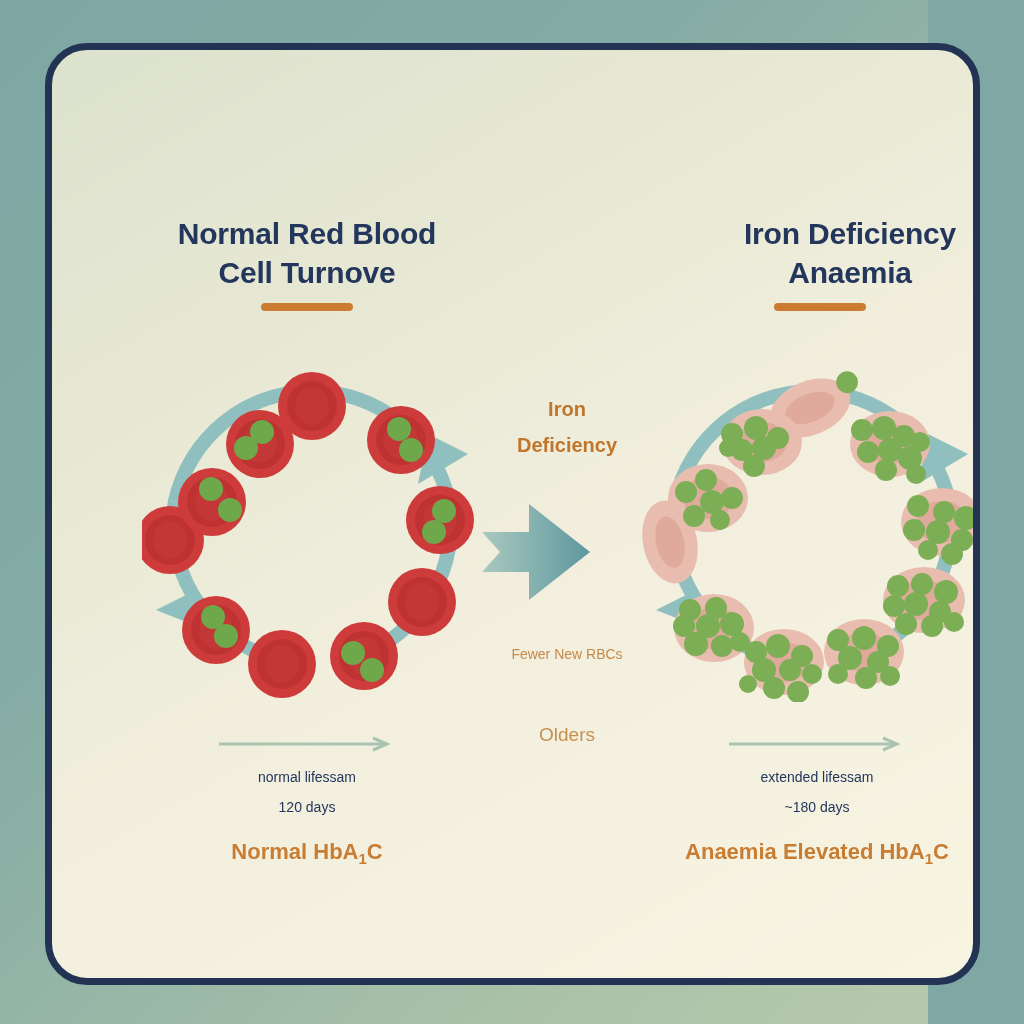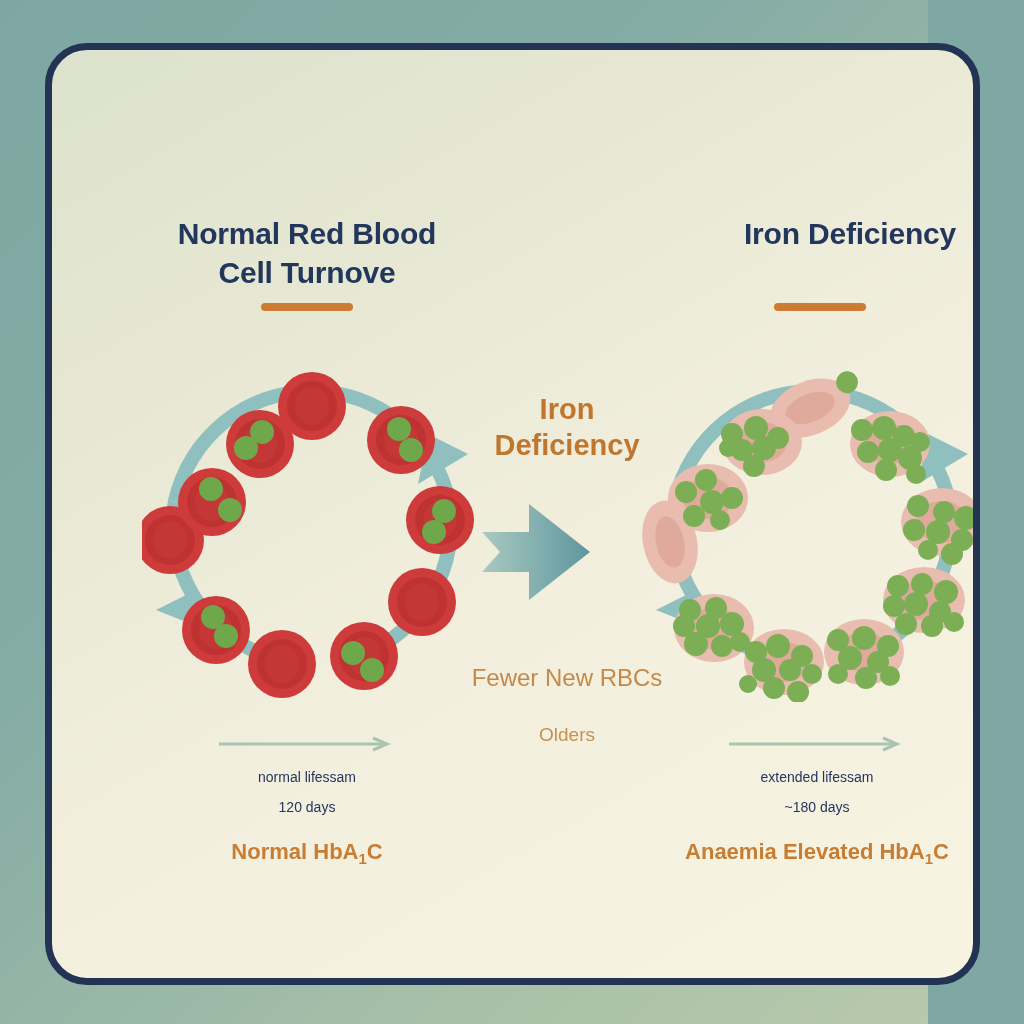--- a/index.html
+++ b/index.html
@@ -65,24 +65,24 @@
   .center-label {
     position: absolute;
     text-align: center;
     width: 220px;
     left: 405px;
   }
   #center-title {
     top: 341px;
     color: #C0762C;
     font-weight: bold;
-    font-size: 29px;
+    font-size: 20px;
     line-height: 36px;
   }
-  #center-note-1 { top: 614px; color: #C5894A; font-size: 24px; }
+  #center-note-1 { top: 596px; color: #C5894A; font-size: 14px; }
   #center-note-2 { top: 650px; color: #C69150; font-size: 19px; margin-top: 24px; }
 
   
   .foot { position: absolute; width: 400px; text-align: center; }
   #foot-left  { left: 55px;  top: 686px; }
   #foot-right { left: 565px; top: 686px; }
   .life-arrow { display: block; margin: 0 auto; }
   .life-line-1, .life-line-2 {
     color: #23365C;
     font-size: 14px;
@@ -105,20 +105,21 @@
   <div id="panel">
 
     <div id="title-left" class="col-title">
       <div>Normal Red Blood</div>
       <div>Cell Turnove</div>
     </div>
     <div id="rule-left" class="title-rule"></div>
 
     <div id="title-right" class="col-title">
       <div>Iron Deficiency</div>
+      <div>Anaemia</div>
     </div>
     <div id="rule-right" class="title-rule"></div>
 
     <div id="cycle-left" class="cycle">
       <svg viewBox="0 0 340 340" xmlns="http://www.w3.org/2000/svg">
         <g>
           <path d="M170 22 A148 148 0 0 1 314 138 L300 141 A134 134 0 0 0 170 36 Z" fill="#8FBFBE"></path>
           <path d="M170 22 A148 148 0 0 0 26 138 L40 141 A134 134 0 0 1 170 36 Z" fill="#8FBFBE"></path>
           <path d="M26 138 A148 148 0 0 0 120 300 L126 287 A134 134 0 0 1 40 141 Z" fill="#8FBFBE"></path>
           <path d="M314 138 A148 148 0 0 1 222 300 L216 287 A134 134 0 0 0 300 141 Z" fill="#8FBFBE"></path>

